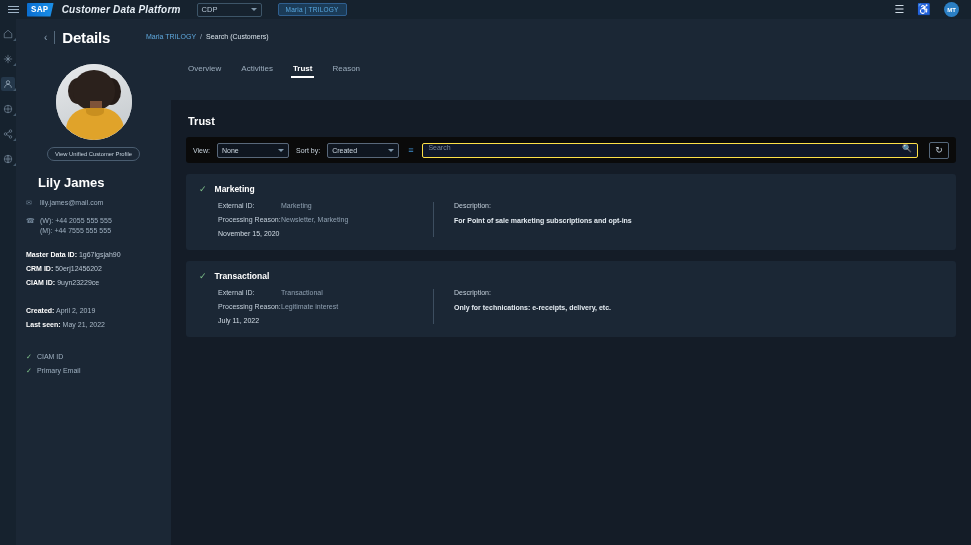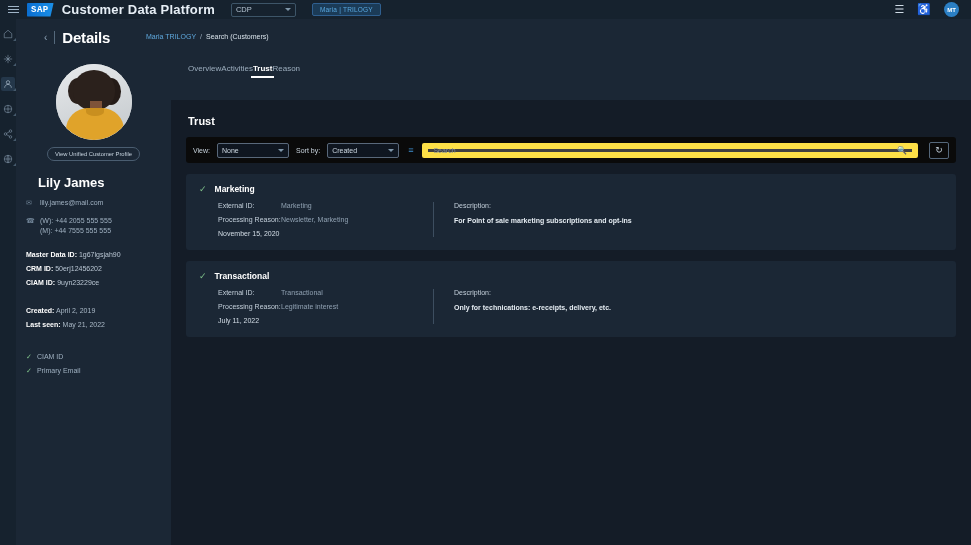--- a/index.html
+++ b/index.html
@@ -19,21 +19,21 @@
   }
   .burger { width: 11px; display: flex; flex-direction: column; gap: 2px; cursor: pointer; }
   .burger span { display:block; height: 1px; background: #9fb4c7; }
   .sap-logo {
     background: linear-gradient(90deg,#0a6ed1,#1b90e8);
     color: #fff; font-weight: bold; font-size: 9px; letter-spacing: .5px;
     padding: 2px 5px 2px 4px; border-radius: 1px;
     clip-path: polygon(0 0, 100% 0, 88% 100%, 0% 100%);
     font-family: Liberation Mono, monospace;
   }
-  .app-title { color: #e6eef5; font-size: 13px; font-weight: bold; letter-spacing: .2px; }
+  .app-title { color: #e6eef5; font-size: 10px; font-weight: bold; letter-spacing: .2px; font-style: italic; }
   .cdp-select {
     margin-left: 8px; width: 65px; height: 14px;
     border: 1px solid #3d5568; background: #16222e; border-radius: 2px;
     display: flex; align-items: center; justify-content: space-between;
     padding: 0 4px; color: #b7c6d4; font-size: 7.5px; cursor: pointer;
   }
   .chev { width: 0; height: 0; border-left: 3px solid transparent; border-right: 3px solid transparent;
           border-top: 3px solid #7f96a9; }
   .tenant-badge {
     margin-left: 8px; border: 1px solid #2f5f8f; background: #1b3b57;
@@ -113,42 +113,42 @@
   .meta-block { margin: 14px 0 0 10px; }
   .meta-row { font-size: 7px; line-height: 14px; color: #a9b8c6; }
   .meta-row b { color: #fff; font-weight: bold; }
 
   .flags { margin: 18px 0 0 10px; }
   .flag { font-size: 7px; line-height: 14px; color: #9fb0c0; display: flex; gap: 5px; align-items: center; }
   .flag .tick { color: #7fc18a; font-size: 7px; }
 
   
   .main { position: absolute; top: 19px; left: 171px; width: 800px; height: 526px; background: #1b2735; }
-  .tabs { display: flex; padding: 45px 0 0 17px; }
+  .tabs { display: flex; gap: 20px; padding: 45px 0 0 17px; }
   .tab { color: #9cadbd; font-size: 8px; padding-bottom: 5px; cursor: pointer; position: relative; }
   .tab.active { color: #fff; font-weight: bold; }
   .tab.active::after { content:""; position: absolute; left: -2px; right: -2px; bottom: 0; height: 2px; background: #fff; }
 
   .panel { position: absolute; top: 81px; left: 0; width: 800px; height: 445px; background: #141c27; padding: 15px; }
   .panel-title { color: #fff; font-size: 11px; font-weight: bold; margin-left: 2px; }
 
   .toolbar {
     margin-top: 10px; height: 26px; background: #0a0a0a; border-radius: 3px;
     display: flex; align-items: center; padding: 0 7px; gap: 7px;
   }
   .tb-label { color: #c8d3dd; font-size: 7px; }
   .tb-select {
     width: 72px; height: 15px; border: 1px solid #59687a; border-radius: 2px; background: #0f1620;
     display: flex; align-items: center; justify-content: space-between; padding: 0 4px;
     color: #cfdae4; font-size: 7px; cursor: pointer;
   }
   .sort-dir { color: #3f8fd0; font-size: 9px; cursor: pointer; margin: 0 2px; line-height: 1; }
   .search-box {
-    flex: 1; height: 15px; border: 6px solid #fde047; border-radius: 2px; background: #404040;
-    display: flex; align-items: center; padding: 0 5px;
+    flex: 1; height: 15px; border: 1px solid #fde047; border-radius: 2px; background: #0f172a;
+    display: flex; align-items: flex-start; padding: 0 5px;
   }
   .search-box input {
     flex: 1; background: transparent; border: none; outline: none;
     color: #d5dee7; font-size: 7px; font-family: "Liberation Sans", sans-serif;
   }
   .search-box input::placeholder { color: #78879a; }
   .search-btn { color: #9fb0c0; font-size: 8px; cursor: pointer; }
   .refresh-btn {
     width: 20px; height: 17px; border: 1px solid #55677a; border-radius: 2px; background: transparent;
     color: #c2cfdb; font-size: 9px; display: flex; align-items: center; justify-content: center;

